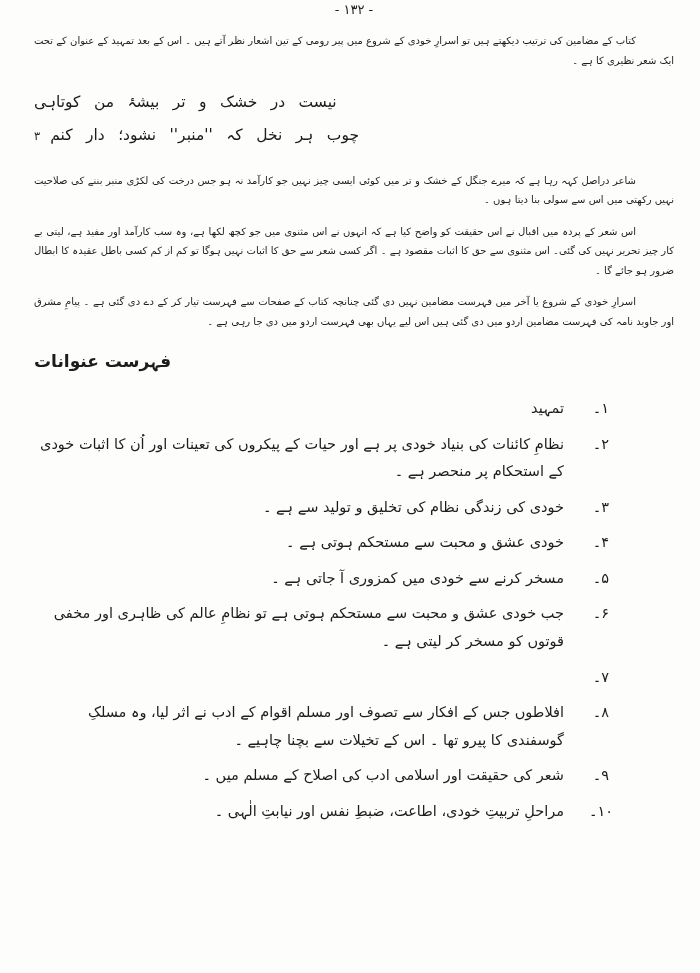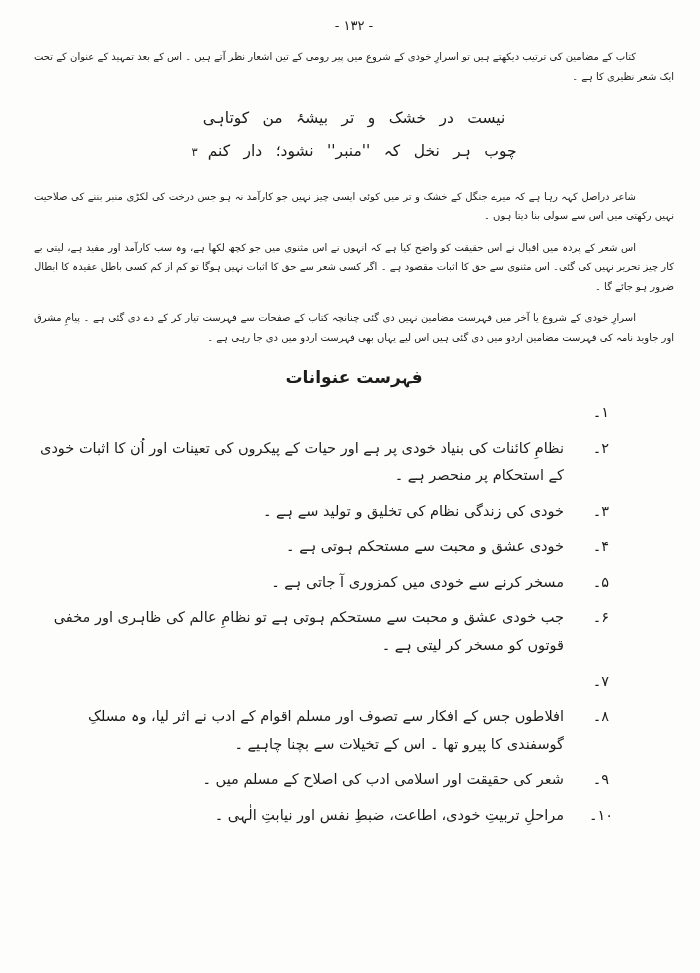--- a/index.html
+++ b/index.html
@@ -9,58 +9,58 @@
   }
   .page {
     box-sizing: border-box;
     width: 700px;
     height: 973px;
     margin: 0 auto;
     background: #fdfdfb;
     color: #1c1c1c;
     font-family: "DejaVu Sans", sans-serif;
     direction: rtl;
-    padding: 18px 26px 10px 34px;
+    padding: 2px 26px 10px 34px;
     overflow: hidden;
   }
   .page-number {
     direction: ltr;
     text-align: center;
     font-size: 13px;
     letter-spacing: 2px;
     color: #222;
     margin-bottom: 14px;
   }
   .para {
     font-size: 10px;
     line-height: 1.95;
     text-align: justify;
     margin: 12px 0;
     text-indent: 38px;
   }
   .couplet {
-    text-align: center;
+    text-align: left;
     margin: 16px 0 18px;
   }
   .verse {
     font-size: 15.5px;
     line-height: 2.15;
     word-spacing: 0.55em;
     white-space: nowrap;
   }
   .fn-marker {
     font-size: 11.5px;
     word-spacing: normal;
     margin-right: 10px;
   }
   .toc-heading {
-    text-align: center;
+    text-align: left;
     font-size: 17px;
     font-weight: bold;
-    margin: 20px 0 12px;
+    margin: 20px 0 24px;
   }
   .toc { }
   .toc-row {
     display: flex;
     align-items: flex-start;
     gap: 22px;
     padding-right: 58px;
     margin-bottom: 8px;
     font-size: 14.5px;
     line-height: 1.9;
@@ -94,20 +94,21 @@
   <p class="para">اس شعر کے پردہ میں اقبال نے اس حقیقت کو واضح کیا ہے کہ انہوں نے اس مثنوی میں جو کچھ لکھا ہے، وہ سب کارآمد اور مفید ہے، لیتی بے کار چیز تحریر نہیں کی گئی۔ اس مثنوی سے حق کا اثبات مقصود ہے ۔ اگر کسی شعر سے حق کا اثبات نہیں ہوگا تو کم از کم کسی باطل عقیدہ کا ابطال ضرور ہو جائے گا ۔</p>
 
   <p class="para">اسرارِ خودی کے شروع یا آخر میں فہرست مضامین نہیں دی گئی چنانچہ کتاب کے صفحات سے فہرست تیار کر کے دے دی گئی ہے ۔ پیامِ مشرق اور جاوید نامہ کی فہرست مضامین اردو میں دی گئی ہیں اس لیے یہاں بھی فہرست اردو میں دی جا رہی ہے ۔</p>
 
   <h2 class="toc-heading">فہرست عنوانات</h2>
 
   <div class="toc">
 
     <div class="toc-row">
       <span class="toc-num">۱۔</span>
+      <span class="toc-text">تمہید</span>
     </div>
 
     <div class="toc-row">
       <span class="toc-num">۲۔</span>
       <span class="toc-text">نظامِ کائنات کی بنیاد خودی پر ہے اور حیات کے پیکروں کی تعینات اور اُن کا اثبات خودی کے استحکام پر منحصر ہے ۔</span>
     </div>
 
     <div class="toc-row">
       <span class="toc-num">۳۔</span>
       <span class="toc-text">خودی کی زندگی نظام کی تخلیق و تولید سے ہے ۔</span>

